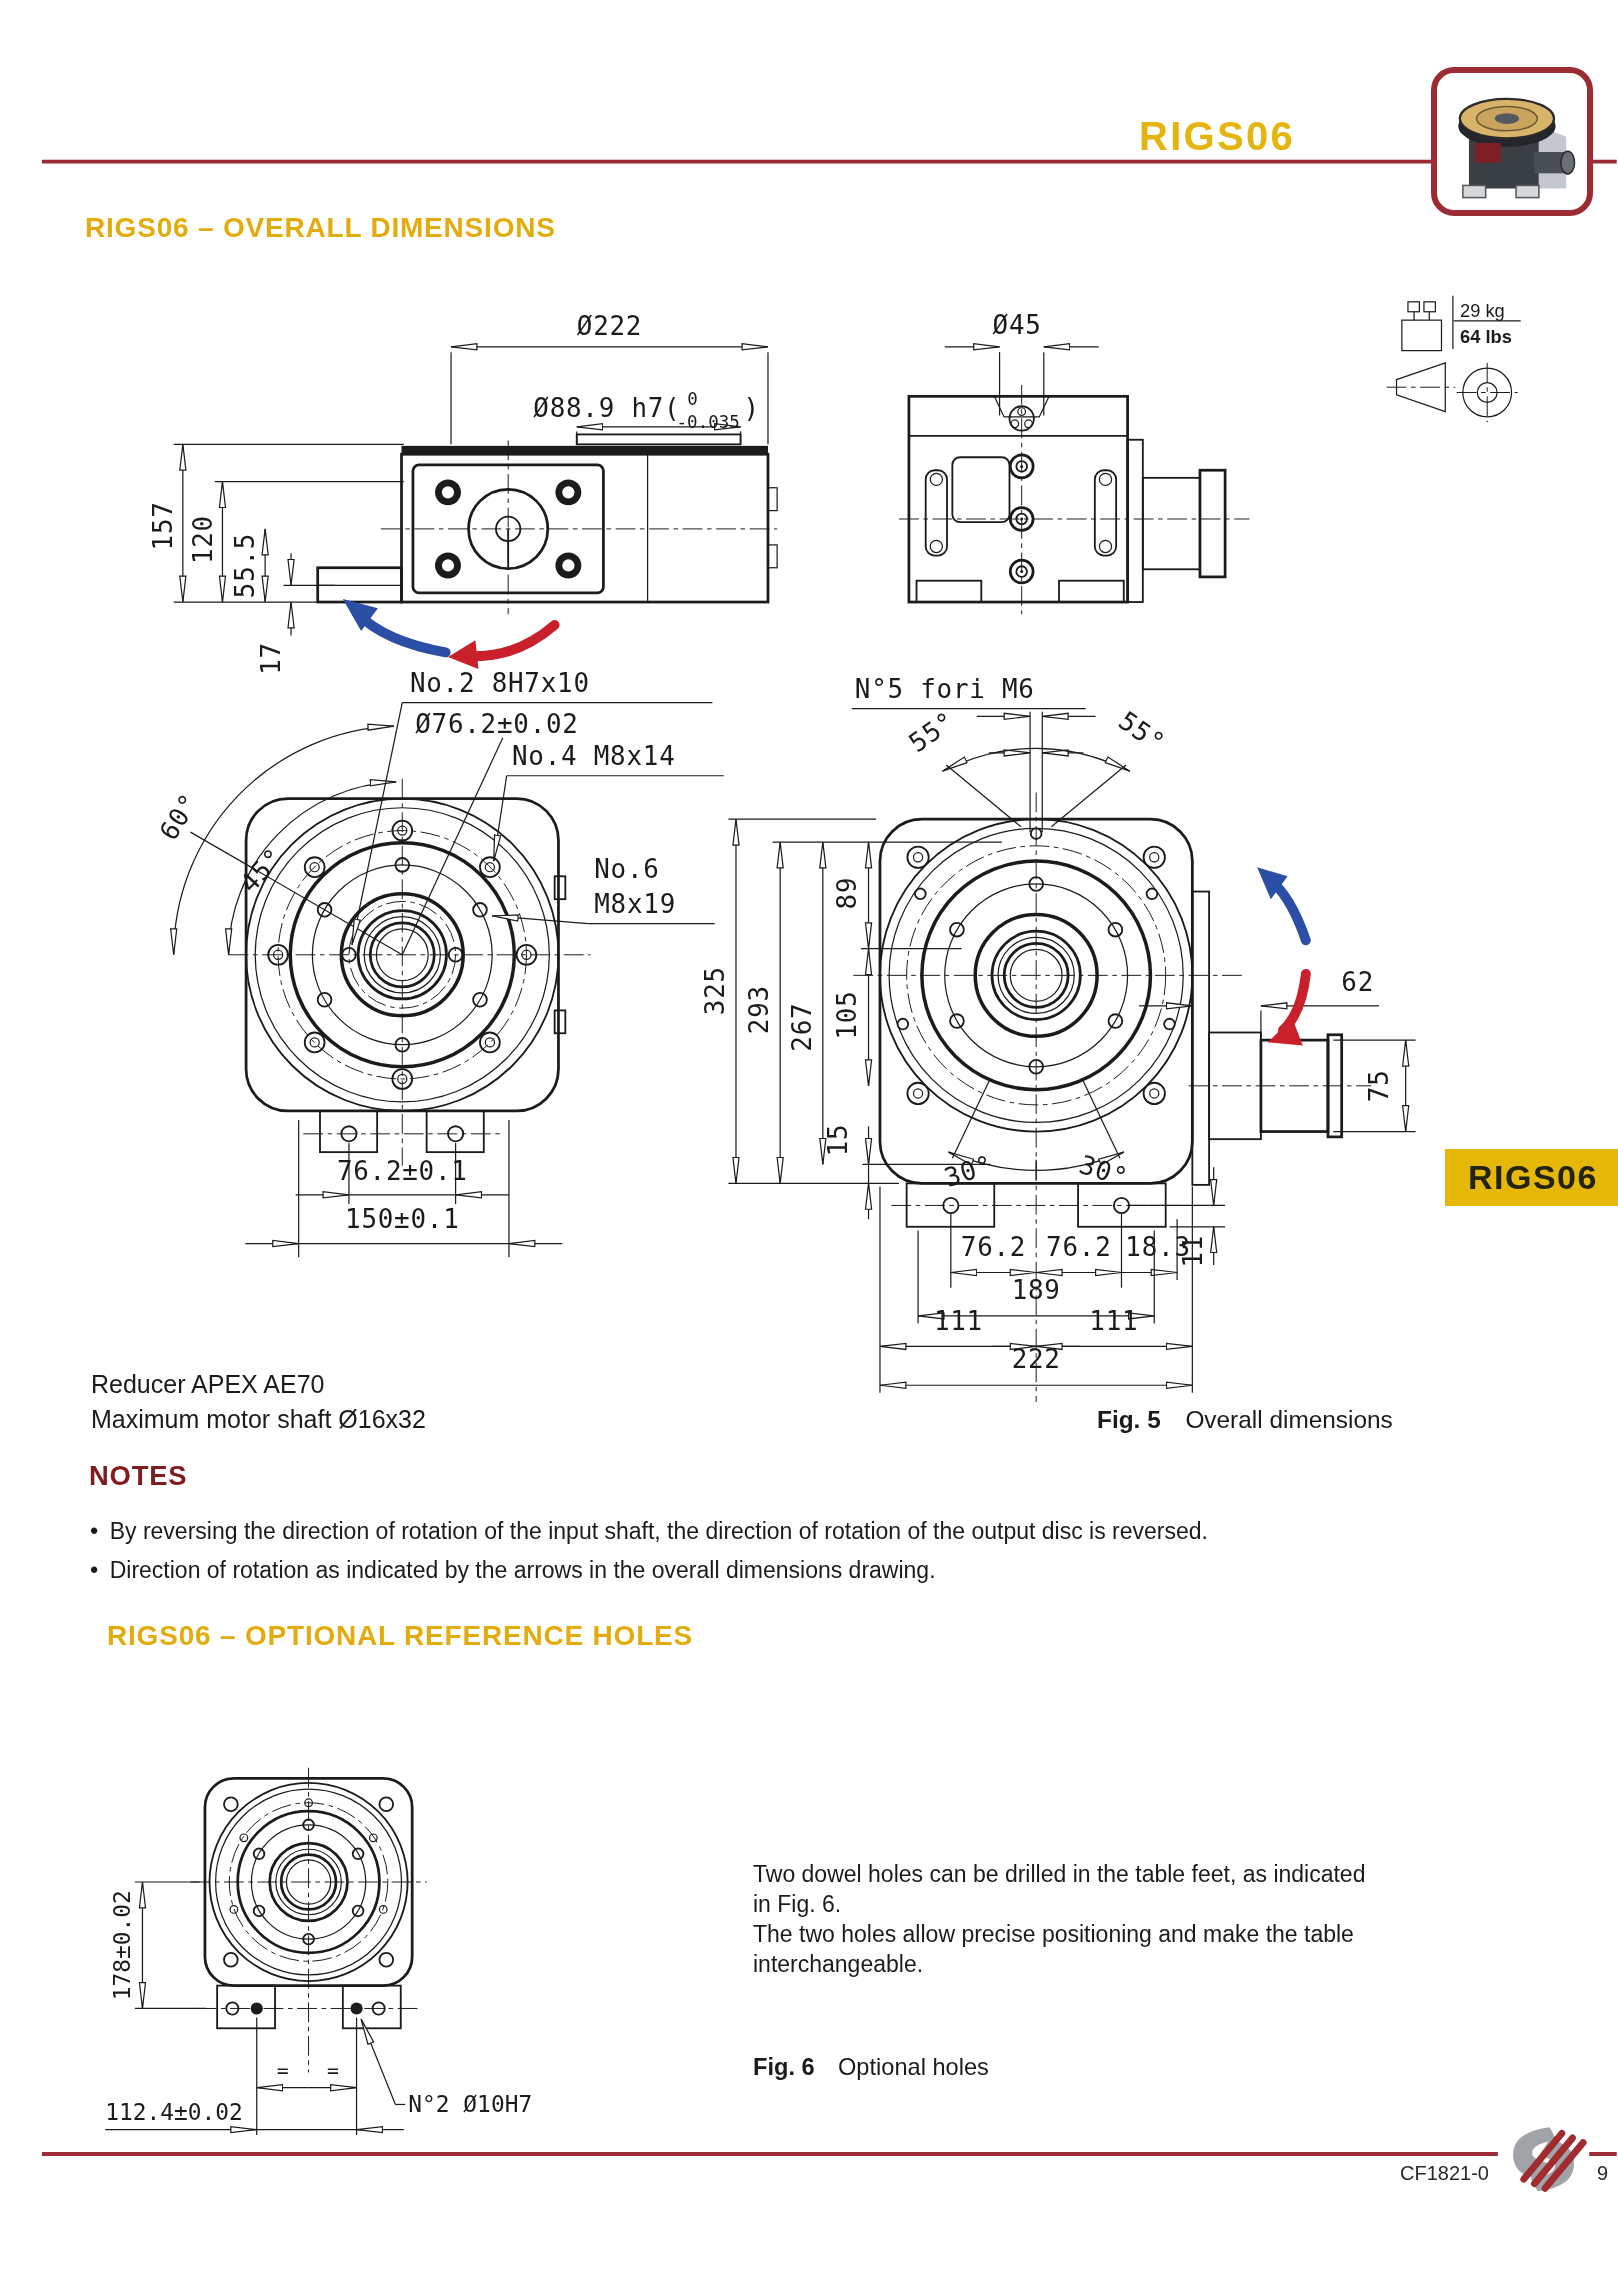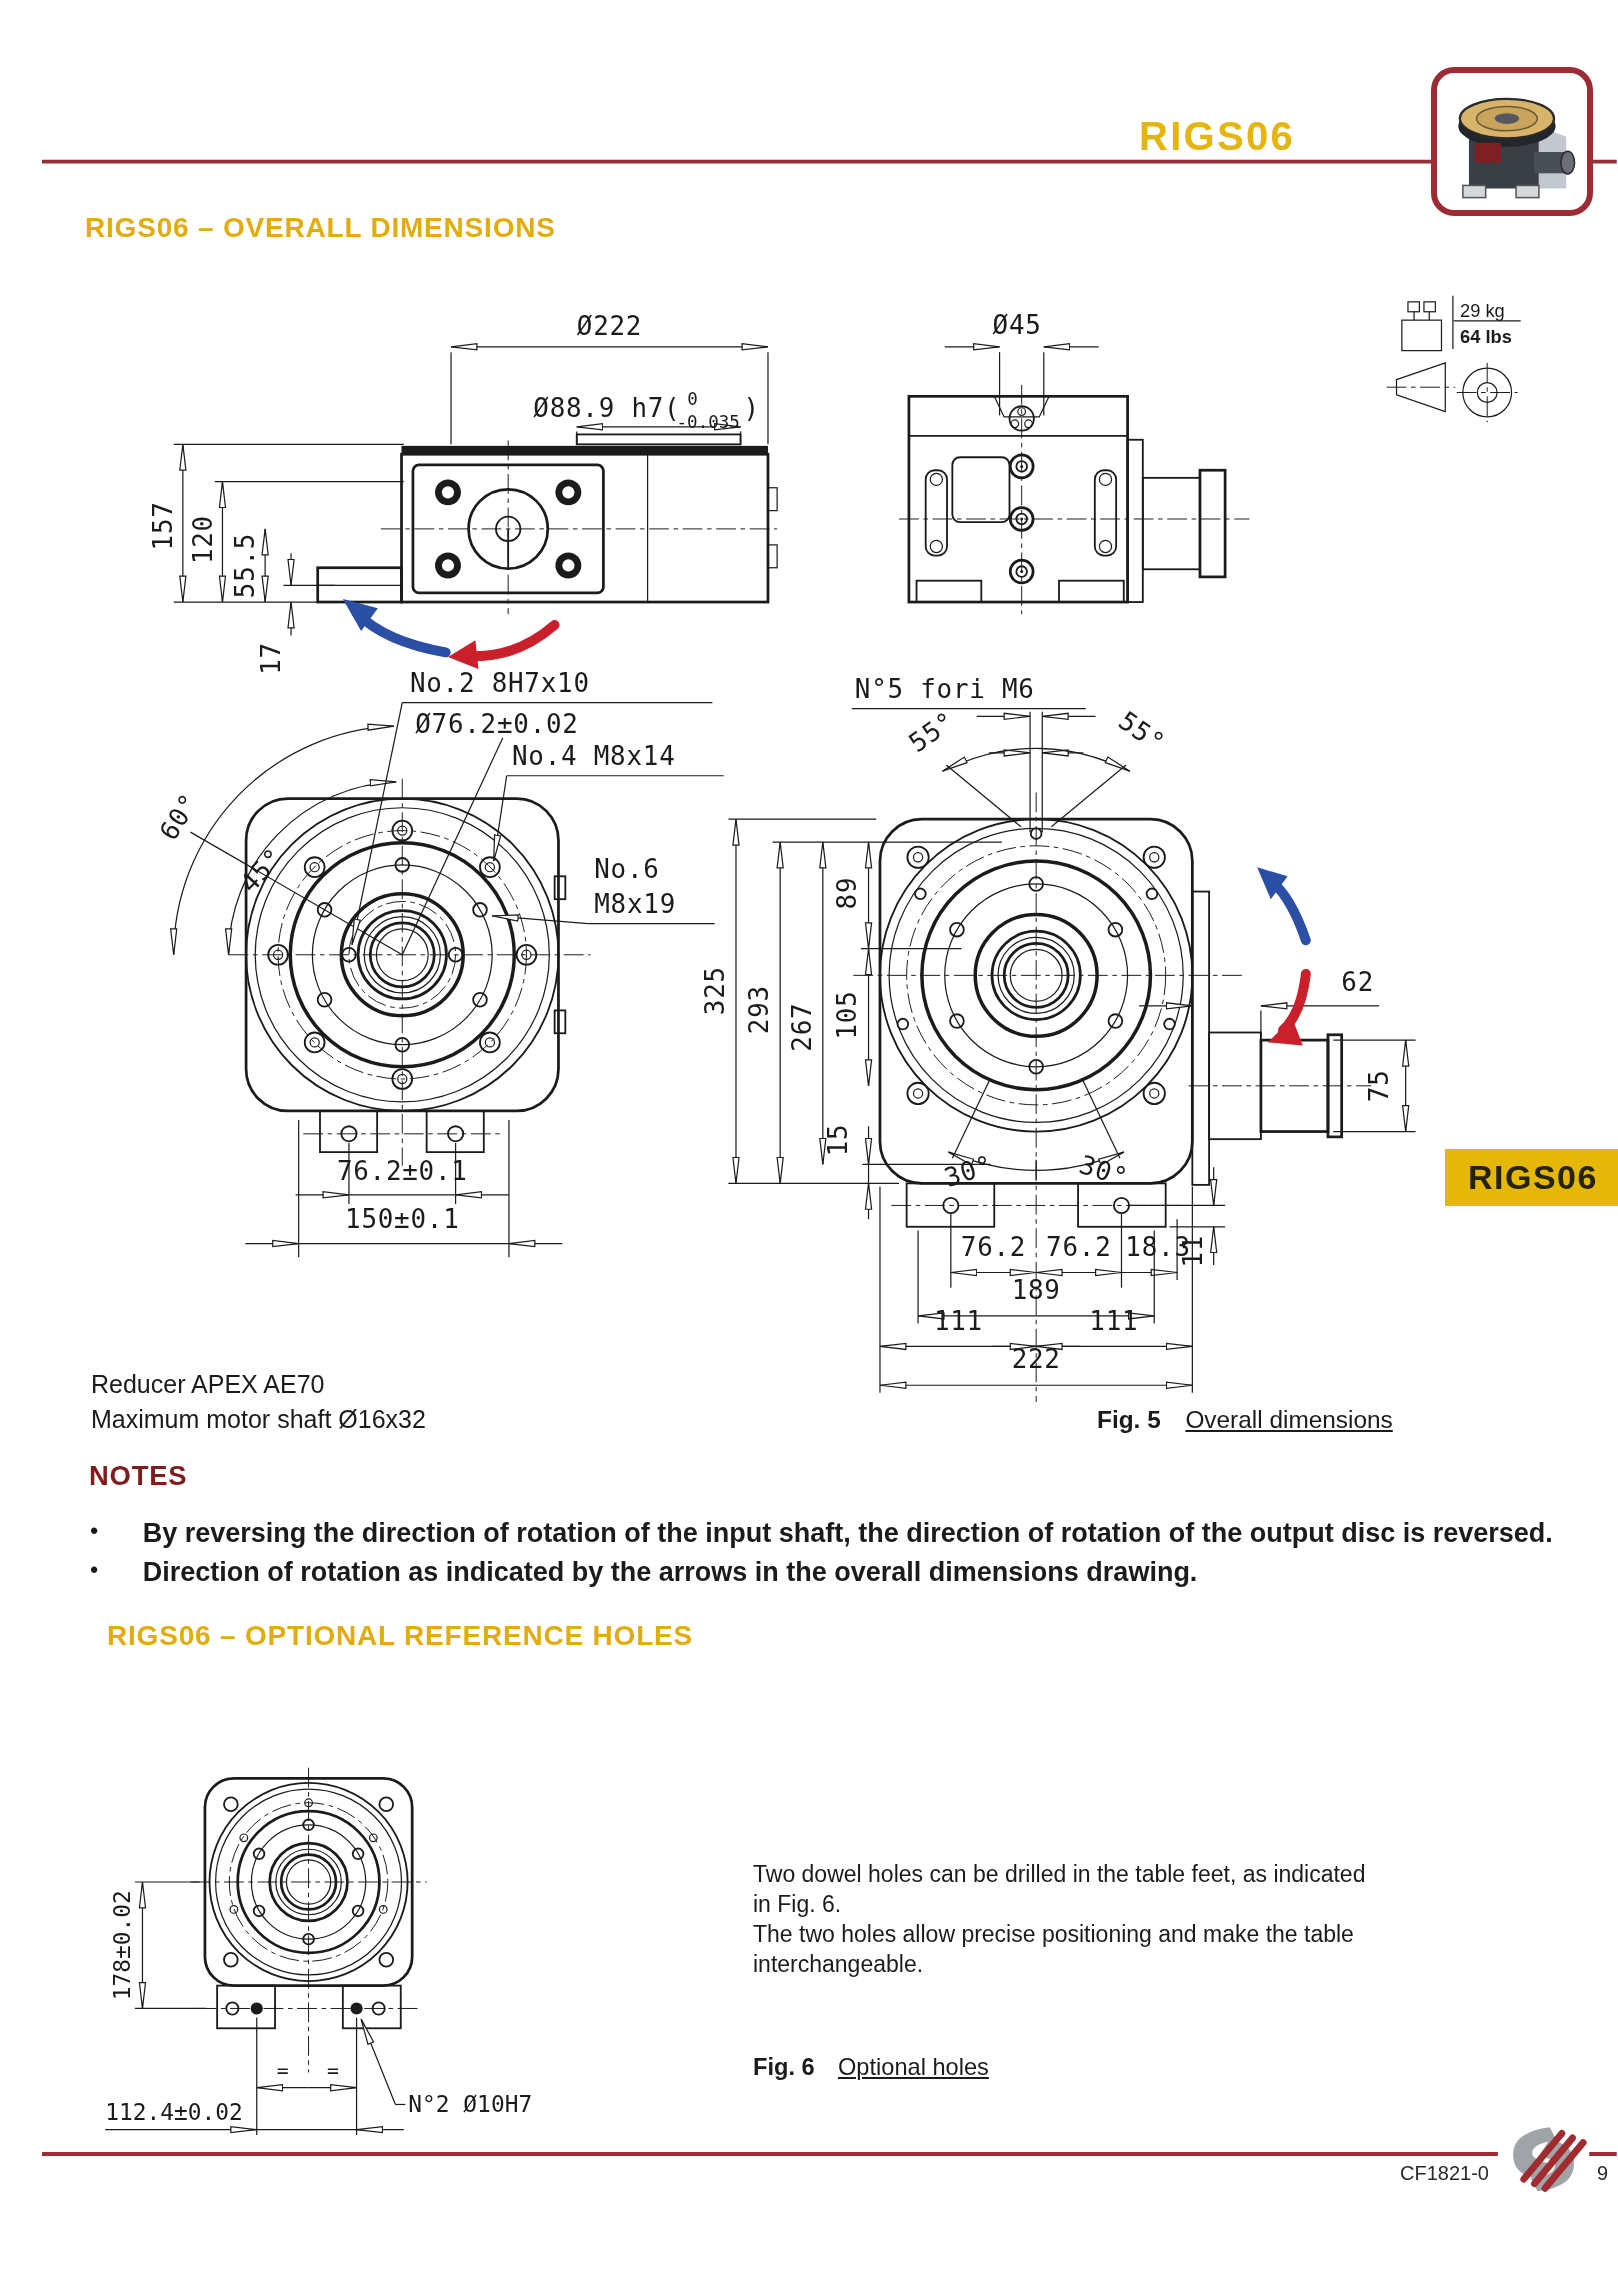--- a/index.html
+++ b/index.html
@@ -5,23 +5,23 @@
   html,body{margin:0;padding:0;background:#ffffff;}
   body{width:1619px;height:2273px;position:relative;font-family:"Liberation Sans",sans-serif;color:#1b1b1b;overflow:hidden;}
   .abs{position:absolute;}
   .gold{color:#E3AC0E;}
   .h1{font-size:28px;font-weight:bold;letter-spacing:0.8px;}
   .title{font-size:40px;font-weight:bold;letter-spacing:2.3px;color:#E6B40F;}
   .notes-h{font-size:27.4px;font-weight:bold;color:#7f1d1d;letter-spacing:0.8px;}
   .body-t{font-size:23.6px;}
   .bullet-row{position:absolute;left:90px;display:flex;}
   .bullet-dot{width:10.7px;font-size:23.6px;}
-  .bullet-text{margin-left:42px;font-size:27px;font-weight:bold;}
+  .bullet-text{margin-left:9px;font-size:23px;}
   .figlab{font-size:24.4px;font-weight:bold;}
-  .figcap{font-size:24.4px;text-decoration:underline;}
+  .figcap{font-size:24.4px;}
   .tab{background:#E5B707;color:#23230f;font-size:34px;font-weight:600;letter-spacing:1.5px;line-height:57px;padding-left:23px;box-sizing:border-box;}
   .thumb{border:6.1px solid #9C2B33;border-radius:23px;background:#fff;box-sizing:border-box;}
   .ftr{font-size:20px;color:#2a2a2a;}
   
   .thin{stroke:#1b1b1b;stroke-width:1.6;fill:none;}
   .med{stroke:#1b1b1b;stroke-width:2.4;fill:none;}
   .thk{stroke:#1b1b1b;stroke-width:3.6;fill:none;}
   .xthk{stroke:#1b1b1b;stroke-width:4.6;fill:none;}
   .cl{stroke:#1b1b1b;stroke-width:1.3;fill:none;stroke-dasharray:26 6 6 6;}
   .dt{font-family:"DejaVu Sans Mono",monospace;font-size:34px;fill:#1b1b1b;letter-spacing:1px;}

